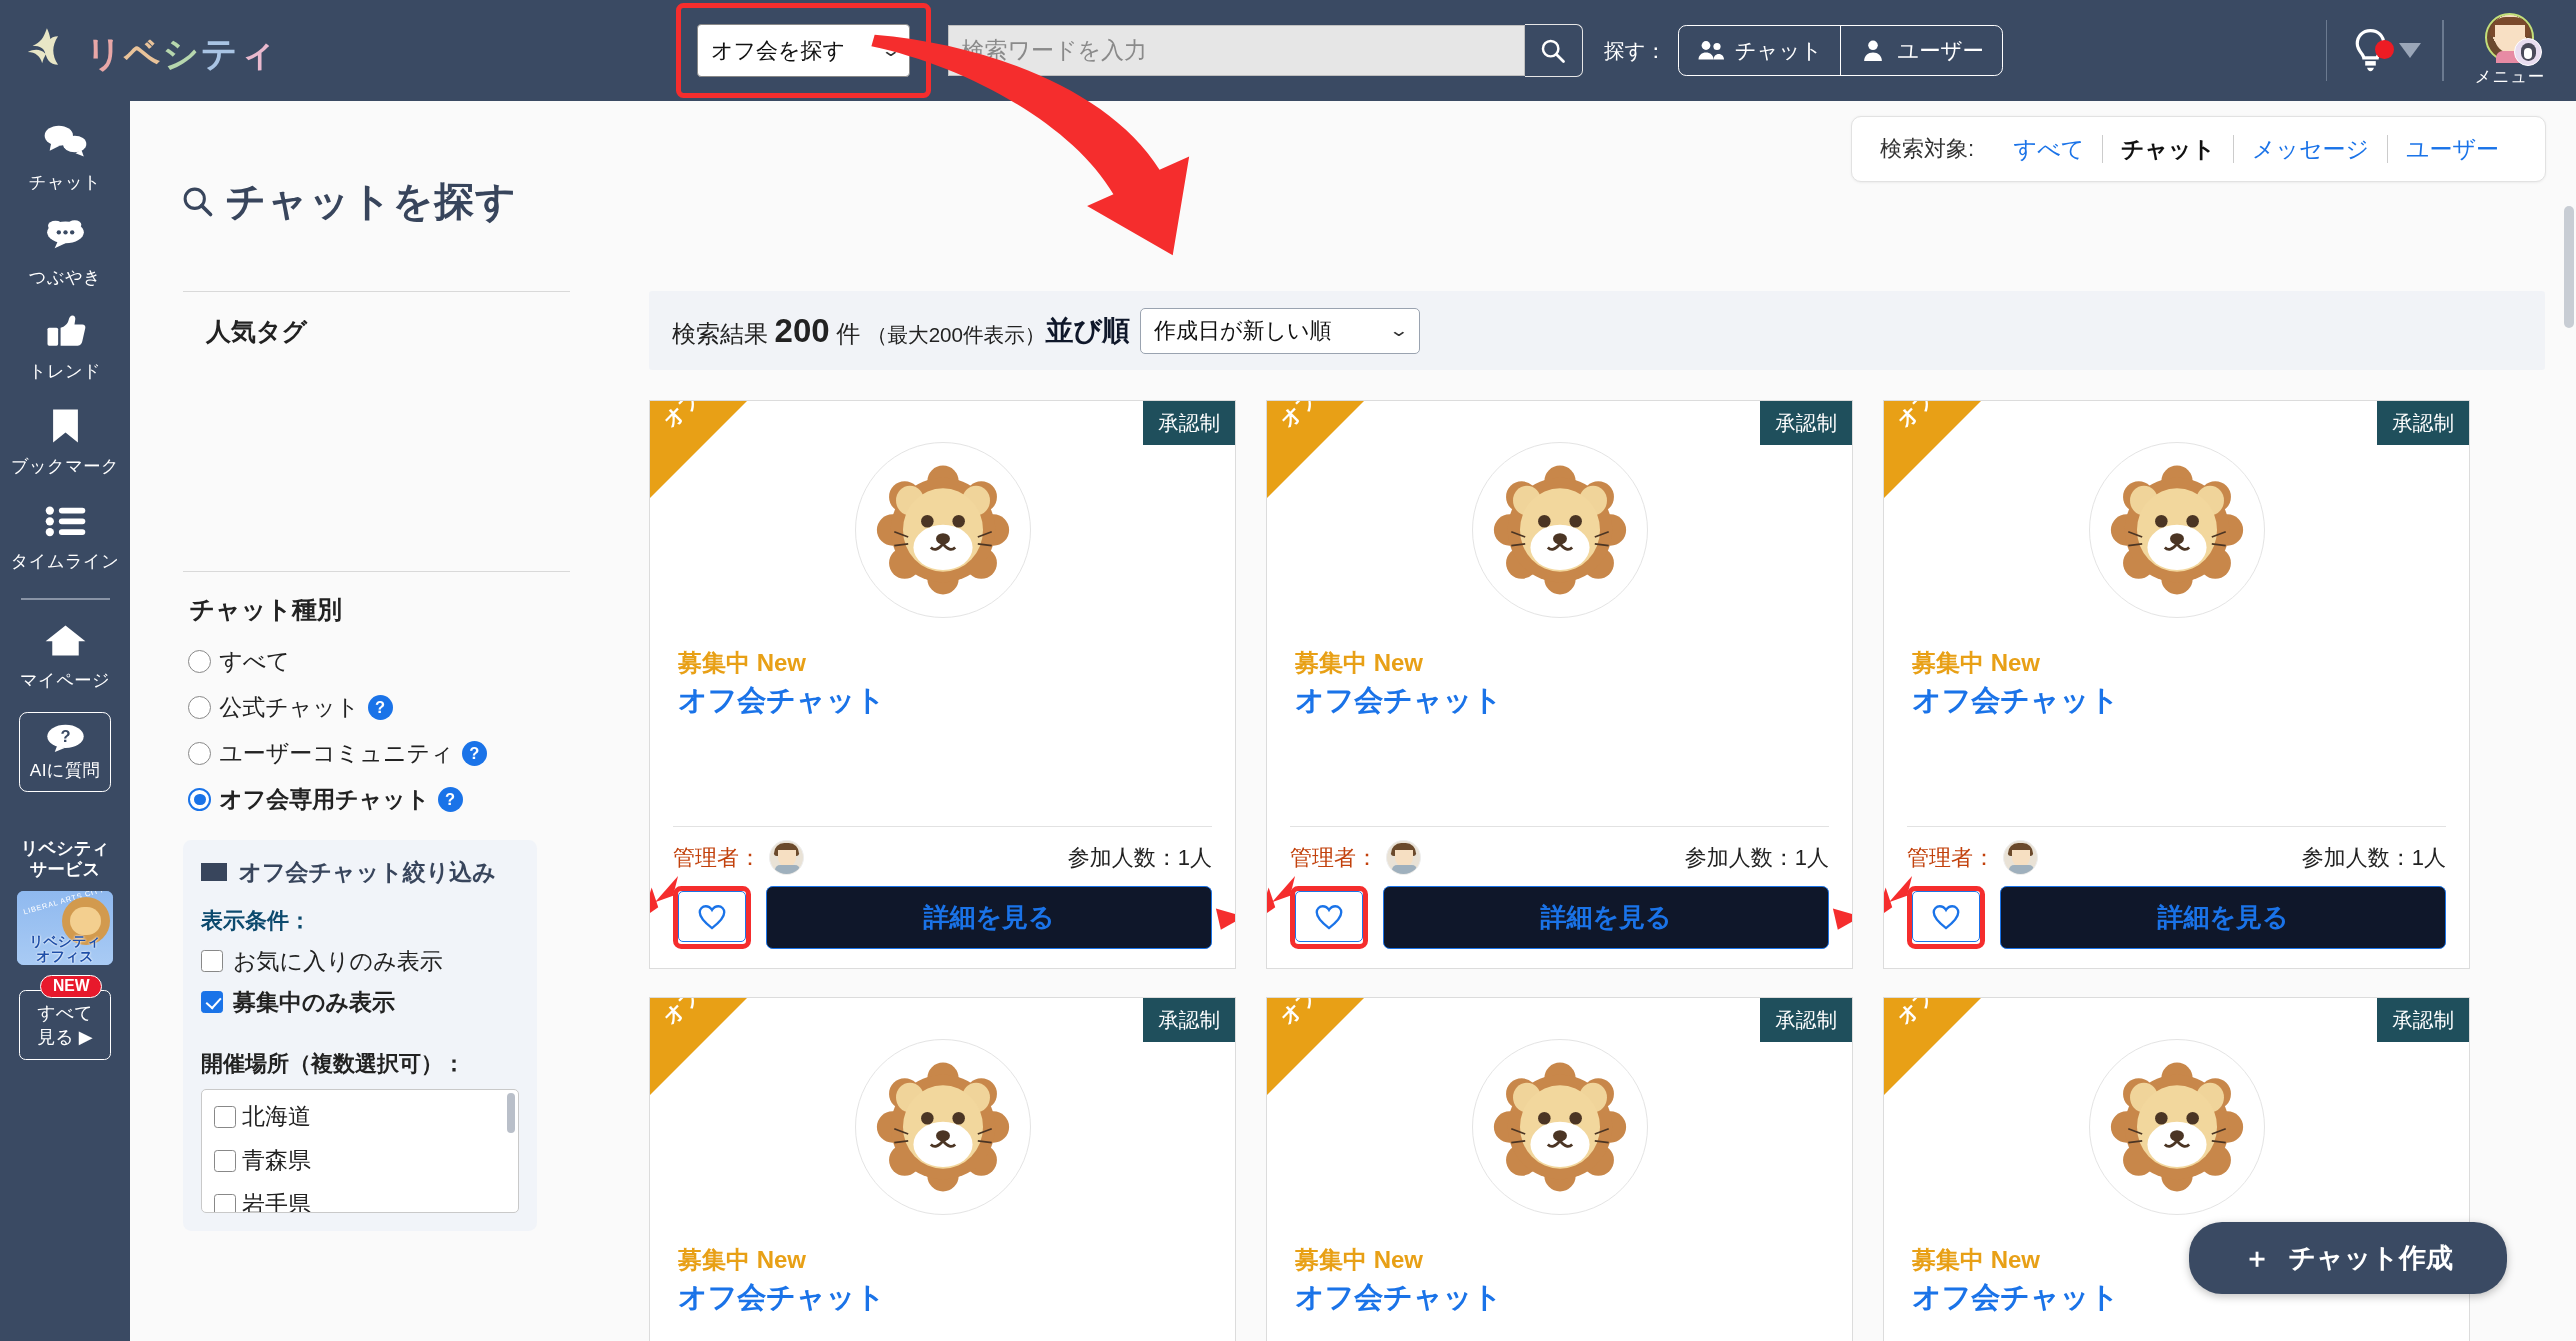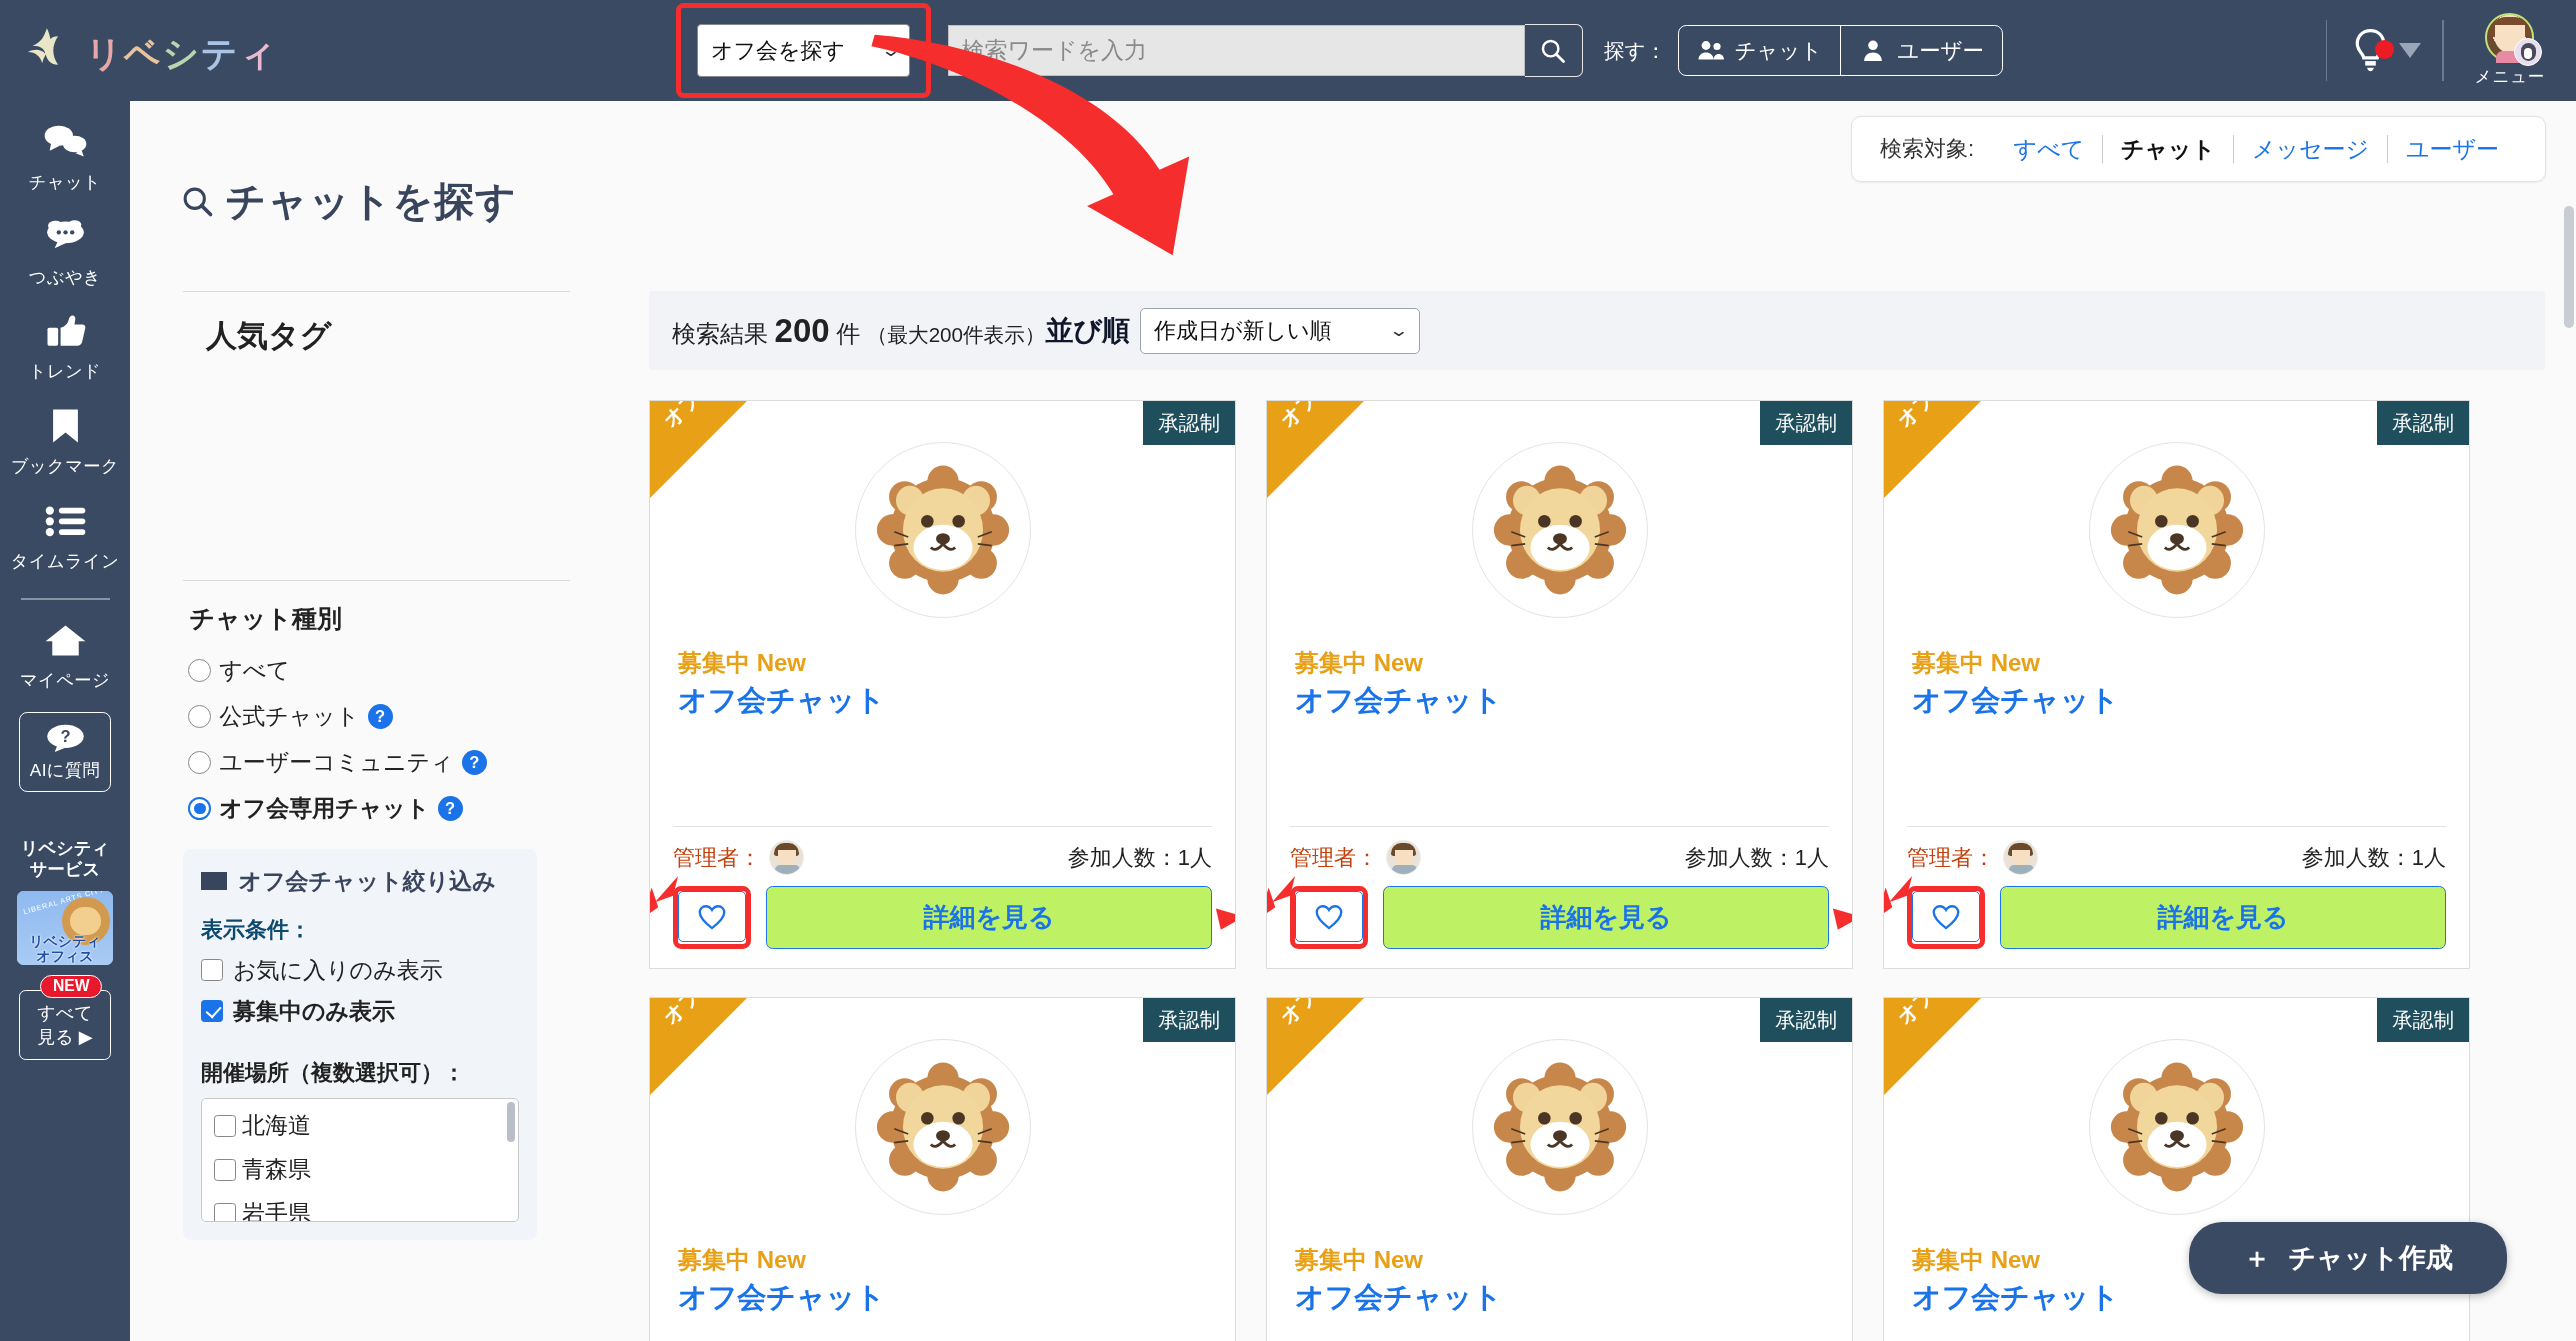--- a/index.html
+++ b/index.html
@@ -106,21 +106,21 @@
   .target-opt.active { color: #111; font-weight: bold; }
   .target-sep { width: 0.8px; height: 28px; background: #ccc; }
 
   .page-title { position: absolute; left: 51px; top: 73px; display: flex; align-items: center; gap: 11.5px; color: #38455c; }
   .page-title svg { width: 33px; height: 33px; }
   .page-title span { font-size: 40px; font-weight: bold; letter-spacing: 0.8px; }
 
   
   .filters { position: absolute; left: 53px; top: 190px; width: 387px; }
   .f-hr { height: 0.8px; background: #d9d9d9; }
-  .f-head { font-size: 31px; font-weight: bold; color: #222; padding: 23px 0 0 23px; font-family: Liberation Mono, monospace; }
+  .f-head { font-size: 25px; font-weight: bold; color: #222; padding: 23px 0 0 23px; font-family: Liberation Mono, monospace; }
   .tag-space { height: 223px; }
   .f-head2 { font-size: 25px; font-weight: bold; color: #222; padding: 21.4px 0 13px 6.6px; }
   .radio-row { display: flex; align-items: center; gap: 8.2px; padding: 7.4px 0 7.4px 5px; font-size: 23px; color: #222; }
   .radio-row.sel { font-weight: bold; }
   .rdo { width: 23px; height: 23px; border-radius: 50%; border: 1.6px solid #888; background: #fff; flex: none; }
   .rdo.on { border: 2.5px solid #1a73e8; position: relative; }
   .rdo.on::after { content: ""; position: absolute; left: 4.1px; top: 4.1px; width: 11.5px; height: 11.5px; border-radius: 50%; background: #1a73e8; }
   .qmark { width: 25px; height: 25px; border-radius: 50%; background: #1a73e8; color: #fff; font-size: 16.5px; font-weight: bold;
     display: inline-flex; align-items: center; justify-content: center; flex: none; }
 
@@ -168,21 +168,21 @@
   .admin-av { width: 35px; height: 35px; border-radius: 50%; background: #e9e2d6; border: 1.6px solid #eee; position: relative; overflow: hidden; }
   .aa-hair { position: absolute; left: 4.1px; top: 1.6px; width: 25px; height: 13px; border-radius: 12.4px 12.4px 3.3px 3.3px; background: #6b4a2c; }
   .aa-face { position: absolute; left: 7.4px; top: 9px; width: 18px; height: 16.5px; border-radius: 0 0 9px 9px; background: #f6dfc2; }
   .aa-shirt { position: absolute; left: 5px; bottom: 0; width: 25px; height: 9px; border-radius: 5px 5px 0 0; background: #9fb0bd; }
   .cnum { font-size: 22px; color: #222; }
   .cbtns { position: absolute; left: 23px; right: 23px; top: 485px; display: flex; gap: 15px; }
   .heart-hl { border: 5.8px solid #f52d2d; border-radius: 8.2px; padding: 0; flex: none; }
   .heartbtn { width: 68px; height: 51px; border: 1.6px solid #1a73e8; border-radius: 5px; background: #fff;
     display: flex; align-items: center; justify-content: center; }
   .heartbtn svg { width: 28px; height: 26px; }
-  .detailbtn { flex: 1; height: 63px; border: 1.6px solid #1a73e8; border-radius: 6.6px; background: #bef264;
+  .detailbtn { flex: 1; height: 63px; border: 1.6px solid #1a73e8; border-radius: 6.6px; background: #0f172a;
     display: flex; align-items: center; justify-content: center; font-size: 26px; font-weight: bold; color: #1a73e8; }
   .spark { position: absolute; pointer-events: none; }
   .spark svg { display: block; }
 
   
   .fab { position: absolute; right: 69px; bottom: 48px; background: #3a4a63; color: #fff;
     border-radius: 33px; padding: 18px 54px; font-size: 27px; font-weight: bold; display: flex; align-items: center; gap: 18px;
     box-shadow: 0 2.5px 8.2px rgba(0,0,0,.25); }
 
   

